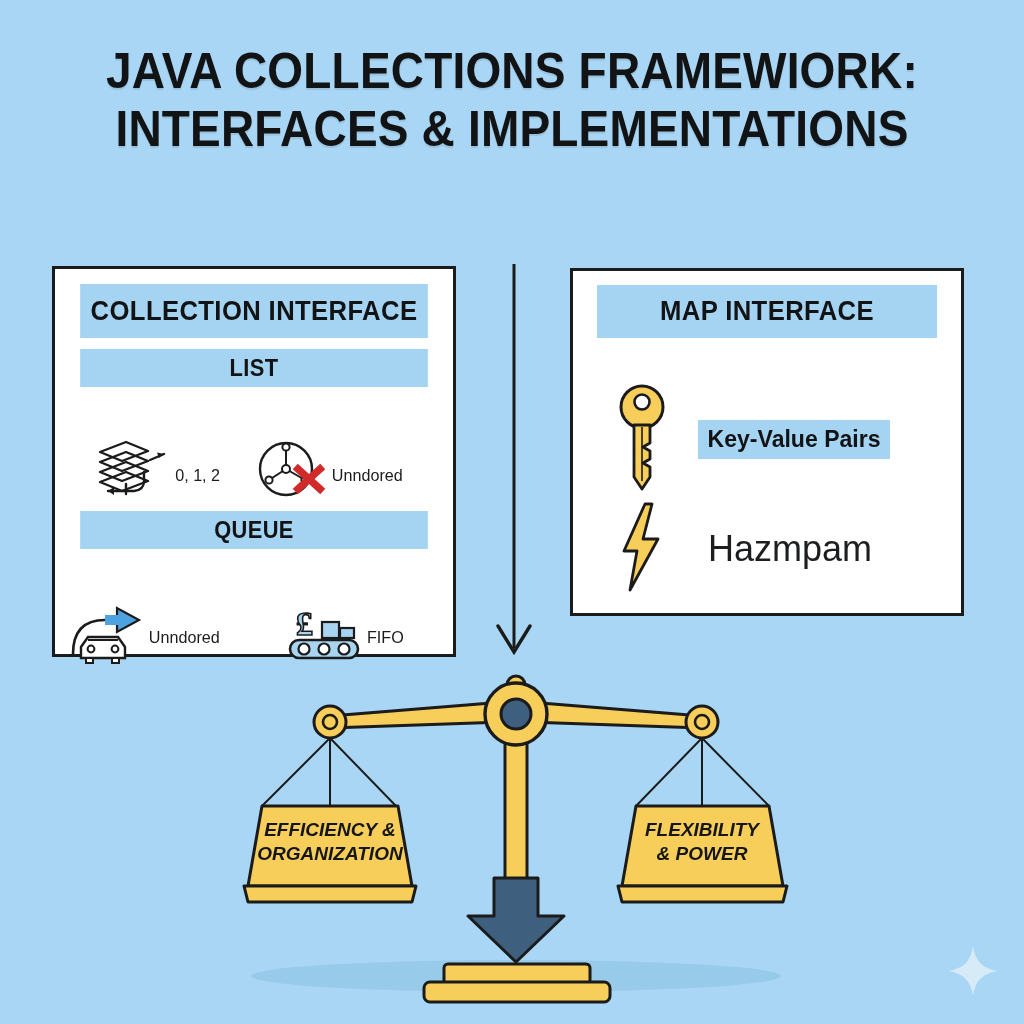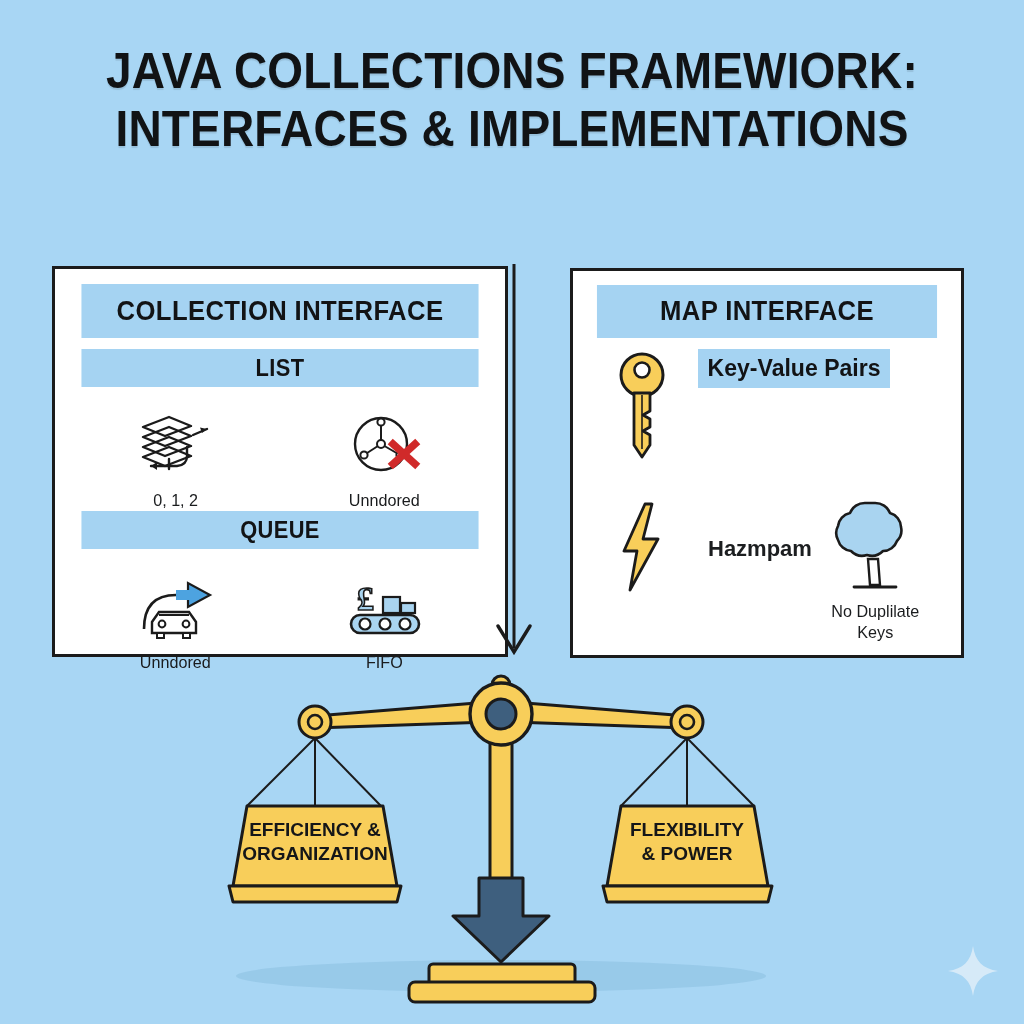--- a/index.html
+++ b/index.html
@@ -27,22 +27,22 @@
   }
   .title .l2{display:block;}
 
   
   .panel{
     position:absolute;
     background:#ffffff;
     border:3px solid #1b1b1b;
     box-sizing:border-box;
   }
-  #panel-left{left:52px;top:266px;width:456px;height:391px;}
-  #panel-right{left:570px;top:268px;width:394px;height:390px;}
+  #panel-left{left:52px;top:266px;width:404px;height:391px;}
+  #panel-right{left:570px;top:268px;width:394px;height:348px;}
 
   .bar{
     background:#a5d3f2;
     color:#121315;
     font-family:"Liberation Sans Narrow","Liberation Sans",sans-serif;
     font-weight:700;
     text-align:center;
     display:flex;align-items:center;justify-content:center;
     transform:scaleX(0.95);
   }
@@ -53,66 +53,66 @@
   #panel-left .inner{position:absolute;left:16px;right:16px;top:15px;bottom:12px;}
   .hdr-collection{height:54px;margin-bottom:11px;}
   .hdr-list{height:38px;}
   .hdr-queue{height:38px;}
 
   .icon-row{
     display:flex;justify-content:space-around;align-items:flex-end;
     height:118px;padding-top:6px;
   }
   .icon-cell{
-    width:118px;display:flex;flex-direction:column;
+    width:118px;display:flex;
     align-items:center;justify-content:flex-end;
   }
   .icon-art{height:76px;display:flex;align-items:center;justify-content:center;}
   .icon-label{
     margin-top:5px;
     font-family:"Liberation Sans Narrow","Liberation Sans",sans-serif;
     font-size:17px;color:#1a1c1e;font-weight:400;
     white-space:nowrap;
     transform:scaleX(0.95);
   }
 
   
   #panel-right .inner{position:absolute;left:15px;right:15px;top:14px;bottom:12px;}
   .hdr-map{height:53px;}
 
-  .kv-row{position:absolute;left:28px;top:64px;display:flex;align-items:flex-start;gap:26px;}
+  .kv-row{position:absolute;left:28px;top:96px;display:flex;align-items:center;gap:26px;}
   .kv-chip{
     background:#a5d3f2;
     padding:5px 10px 6px 10px;
     font-family:"Liberation Sans Narrow","Liberation Sans",sans-serif;
     font-weight:700;font-size:24px;color:#121315;
     transform:scaleX(0.96);
     white-space:nowrap;
   }
   .hash-row{position:absolute;left:30px;top:216px;display:flex;align-items:center;gap:44px;}
   .hash-text{
     font-family:"Liberation Sans","Liberation Sans",sans-serif;
-    font-size:22px;color:#1c1e20;font-weight:700;white-space:nowrap;
+    font-size:36px;color:#1c1e20;font-weight:400;white-space:nowrap;
   }
   .tree-block{
     position:absolute;right:6px;top:212px;width:130px;
     display:flex;flex-direction:column;align-items:center;
   }
   .tree-label{
     margin-top:4px;text-align:center;
     font-family:"Liberation Sans Narrow","Liberation Sans",sans-serif;
     font-size:17px;color:#1a1c1e;line-height:1.25;
     transform:scaleX(0.95);
   }
 
   
   #connector{position:absolute;left:492px;top:262px;width:44px;height:400px;}
 
   
-  #scale{position:absolute;left:211px;top:664px;width:580px;height:340px;}
+  #scale{position:absolute;left:226px;top:664px;width:580px;height:340px;font-style:italic;}
 
   .pan-text{
     font-family:"Liberation Sans Narrow","Liberation Sans",sans-serif;
     font-weight:700;font-size:19px;fill:#151618;
   }
 
   
   #sparkle{position:absolute;right:24px;bottom:26px;width:54px;height:54px;}
 </style>
 </head>
@@ -248,43 +248,20 @@
 
       <div class="hash-row">
         <div>
           <svg width="46" height="92" viewBox="0 0 46 92">
             <path d="M27 3 L6 50 L19 50 L12 89 L40 38 L25 38 L34 3 Z" fill="#f8ce5a" stroke="#1b1b1b" stroke-width="2.8" stroke-linejoin="round"></path>
           </svg>
         </div>
         <div class="hash-text">Hazmpam</div>
       </div>
 
-      <div class="tree-block">
-        <div>
-          <svg width="90" height="96" viewBox="0 0 90 96">
-            <path d="M45 6
-                     a16 16 0 0 1 15 10
-                     a15 15 0 0 1 11 14
-                     a15 15 0 0 1 -4 14
-                     a15 15 0 0 1 -14 10
-                     a16 16 0 0 1 -16 4
-                     a16 16 0 0 1 -16 -4
-                     a15 15 0 0 1 -13 -11
-                     a15 15 0 0 1 0 -14
-                     a15 15 0 0 1 12 -13
-                     a16 16 0 0 1 15 -10 Z" fill="#a9d4f0" stroke="#1b1b1b" stroke-width="2.6" stroke-linejoin="round"></path>
-            <path d="M38 62 L40 88 L50 88 L48 62 Z" fill="#ffffff" stroke="#1b1b1b" stroke-width="2.4"></path>
-            <path d="M24 90 L66 90" stroke="#1b1b1b" stroke-width="2.8" stroke-linecap="round"></path>
-          </svg>
-        </div>
-        <div class="tree-label">
-          <span>No Duplilate</span><br>
-          <span>Keys</span>
-        </div>
-      </div>
 
     </div>
   </div>
 
   <div id="scale">
     <svg width="580" height="340" viewBox="0 0 580 340">
 
       <ellipse cx="290" cy="312" rx="265" ry="16" fill="#93c5e6" opacity="0.75"></ellipse>
 
       <rect x="279" y="52" width="22" height="200" fill="#f8ce5a" stroke="#1b1b1b" stroke-width="3"></rect>

